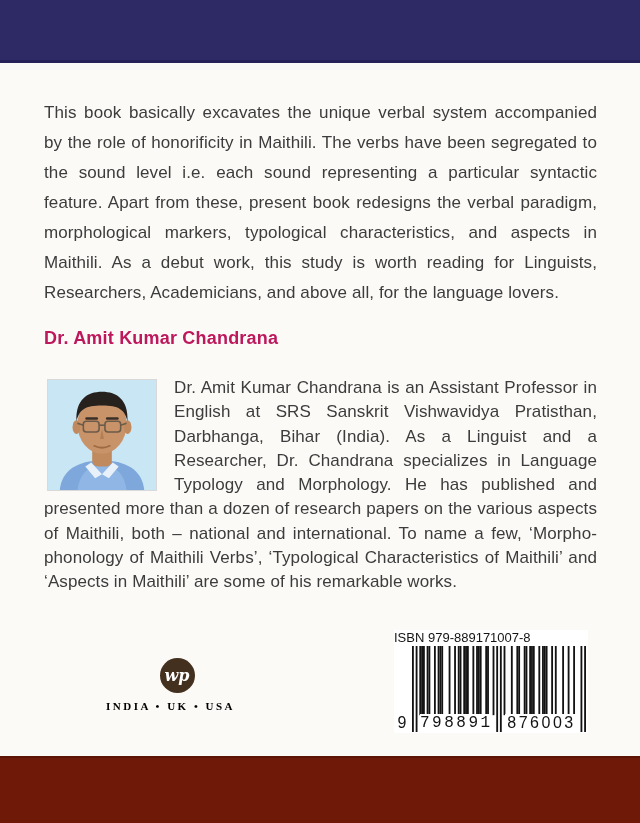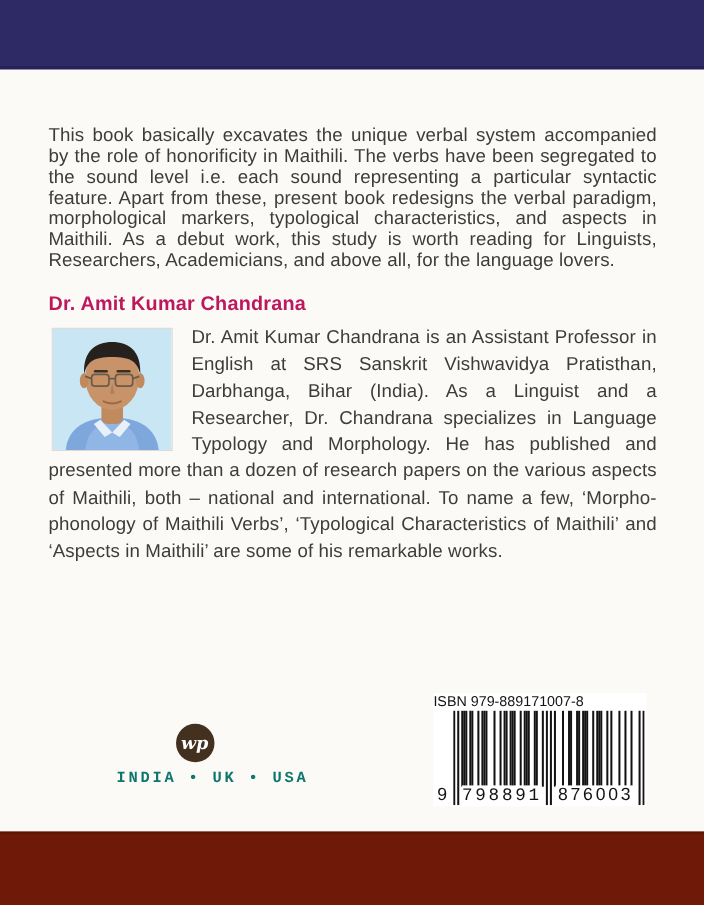--- a/index.html
+++ b/index.html
@@ -11,29 +11,29 @@
   .top-band {
     position:absolute; top:0; left:0; width:640px; height:60px;
     background:#2E2A65; border-bottom:3px solid #262257;
   }
   .bottom-band {
     position:absolute; bottom:0; left:0; width:640px; height:65px;
     background:#6F1A08; border-top:2px solid #5C1405;
   }
   .main { position:absolute; top:63px; left:44px; width:553px; }
   .synopsis {
-    margin-top:50px; font-size:17px; line-height:19px;
+    margin-top:35px; font-size:17px; line-height:30px;
     color:#3C3C3C; text-align:justify; letter-spacing:0.1px;
   }
   .author-heading {
     margin-top:20px; font-size:18px; font-weight:bold; color:#be185d;
     letter-spacing:0.2px;
   }
   .author-bio {
-    margin-top:8px; font-size:17px; line-height:24.3px;
+    margin-top:27px; font-size:17px; line-height:24.3px;
     color:#3C3C3C; text-align:justify; letter-spacing:0.1px;
   }
   .author-photo {
     float:left; width:110px; height:112px; margin:3px 17px 4px 3px;
     border:1px solid #D9D9D9; box-sizing:border-box; display:block;
   }
   
   .publisher { position:absolute; left:52px; top:658px; width:250px; }
   .pub-row { display:flex; align-items:center;justify-content:center; }
   .logo-circle {
@@ -46,22 +46,22 @@
   .pub-name {
     font-size:24px; font-weight:800; color:#44301F; letter-spacing:-0.6px;
     line-height:22px;
   }
   .pub-tld {
     font-size:11px; font-weight:bold; color:#44301F; text-align:right;
     margin-top:0px; letter-spacing:0.5px;
   }
   .pub-countries {
     margin-top:7px; margin-left:54px;
-    font-family:Liberation Mono, monospace; font-weight:bold;
-    font-size:14px; letter-spacing:2.5px; color:#0f766e; white-space:nowrap;
+    font-family:Liberation Serif, serif; font-weight:bold;
+    font-size:11px; letter-spacing:2.5px; color:#000000; white-space:nowrap;
   }
   
   .barcode-box {
     position:absolute; left:394px; top:630px; width:194px; height:103px;
     background:#FFFFFF;
   }
   .isbn-label {
     text-align:left; font-size:13px; color:#141414; letter-spacing:0px;
     white-space:nowrap;
   }

